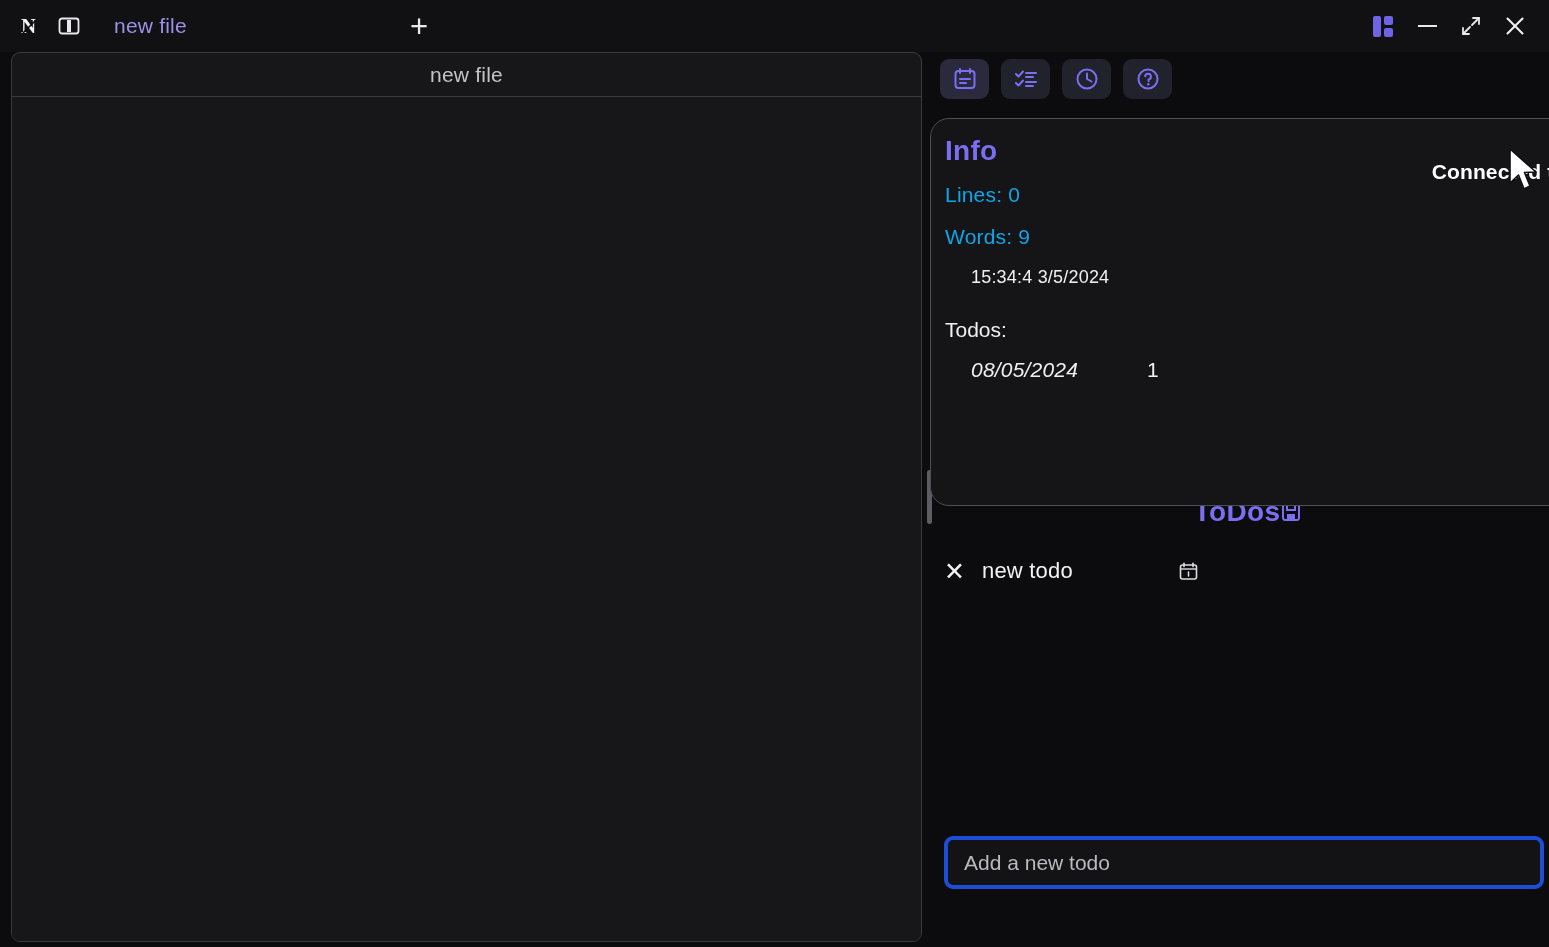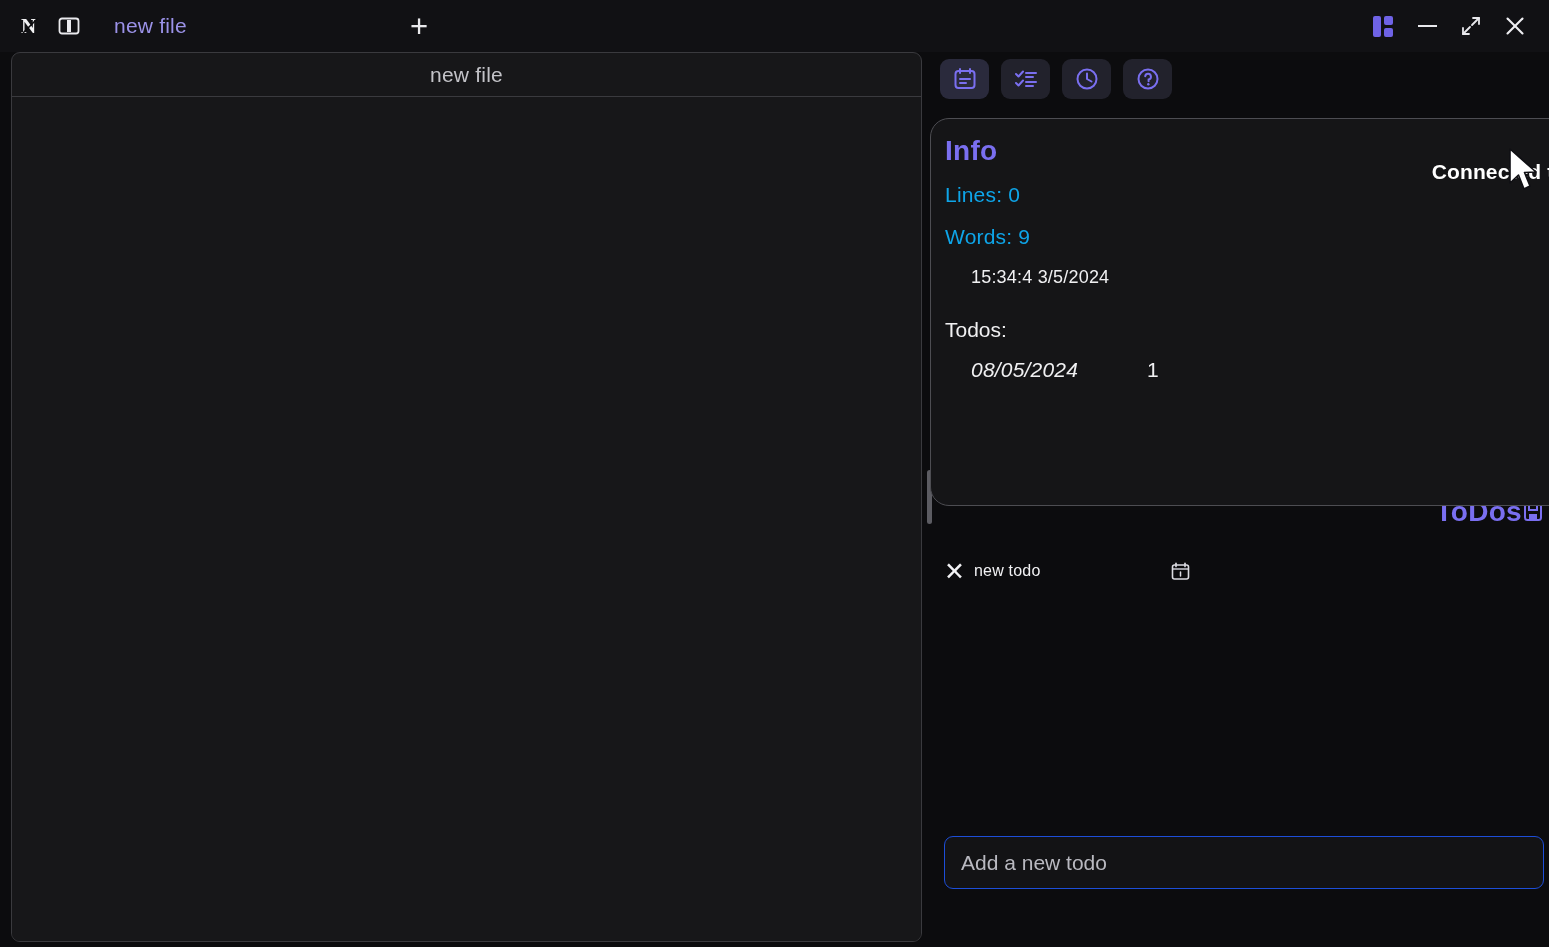--- a/index.html
+++ b/index.html
@@ -256,21 +256,21 @@
   
   .todos-section {
     position: absolute;
     left: 8px;
     top: 440px;
     width: 600px;
   }
   .todos-header {
     display: flex;
     align-items: center;
-    justify-content: flex-end;
+    justify-content: center;
     height: 40px;
     margin-left: 8px;
   }
   .todos-title {
     color: #7a6ff0;
     font-size: 28px;
     font-weight: 700;
     letter-spacing: 0.3px;
   }
   .todos-action { cursor: pointer; display: flex; }
@@ -285,38 +285,38 @@
     width: 26px;
     color: #f3f3f5;
     font-size: 25px;
     font-weight: 300;
     line-height: 1;
     cursor: pointer;
     display: flex; align-items: center;
   }
   .todo-label {
     color: #f2f2f4;
-    font-size: 16px;
-    margin-left: 4px;
+    font-size: 22px;
+    margin-left: 12px;
     min-width: 196px;
     letter-spacing: 0.2px;
   }
   .todo-cal { cursor: pointer; display: flex; align-items: center; }
 
   .add-todo-wrap {
     position: absolute;
     left: 8px;
     bottom: 58px;
     width: 600px;
   }
   .add-todo {
     width: 100%;
     height: 53px;
     background: #131315;
-    border: 1px solid #1d4ed8;
+    border: 4px solid #1d4ed8;
     border-radius: 9px;
     color: #e6e6ea;
     font-size: 21px;
     padding: 0 16px;
     font-family: "Liberation Sans", sans-serif;
     outline: none;
   }
   .add-todo::placeholder { color: #b9b9c0; }
 
   

